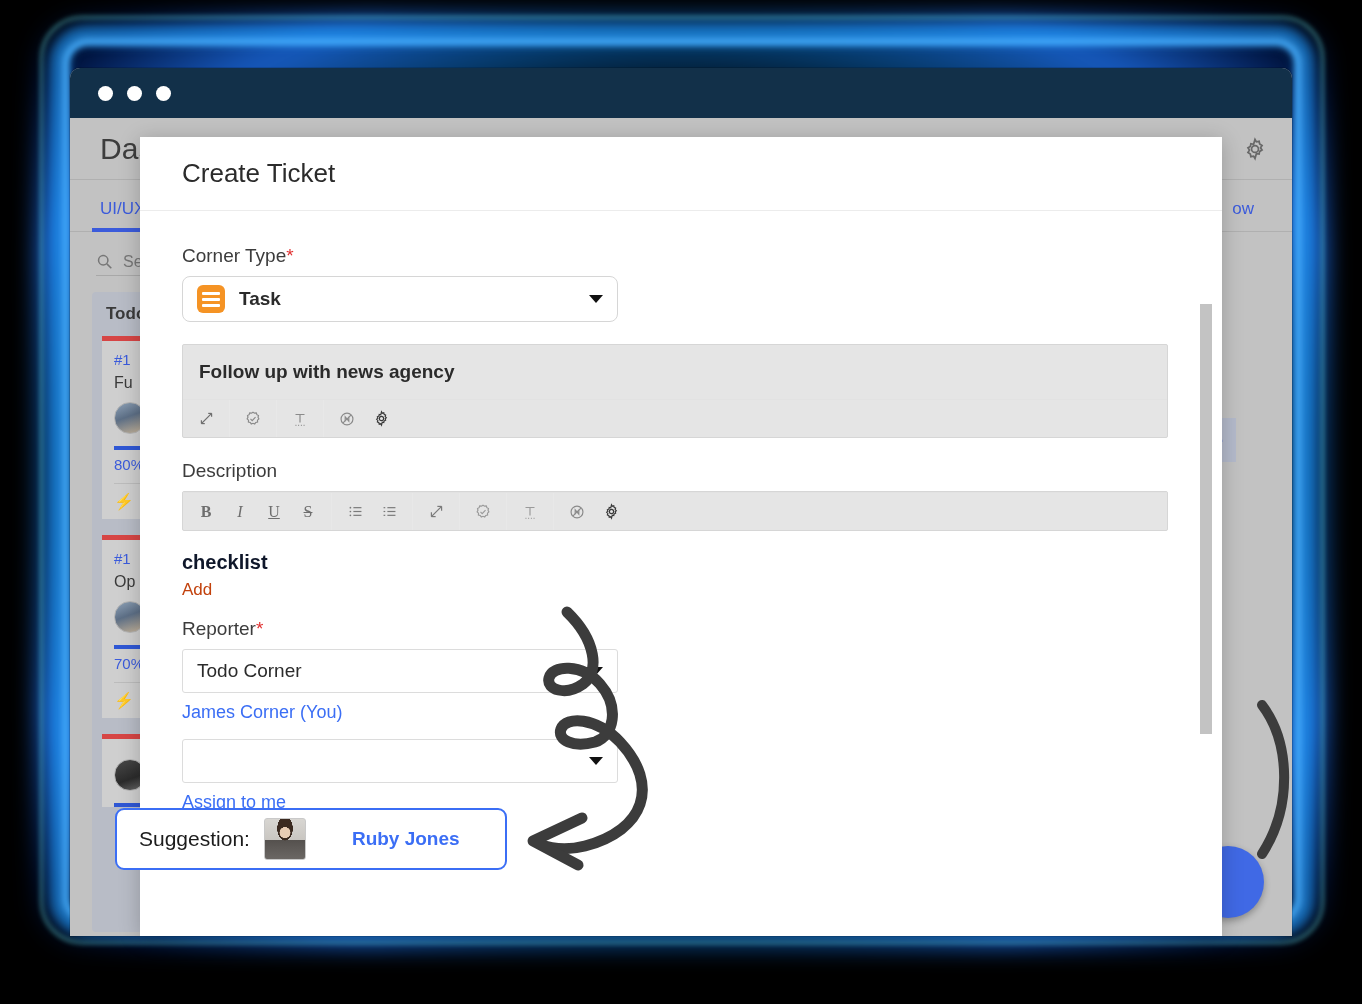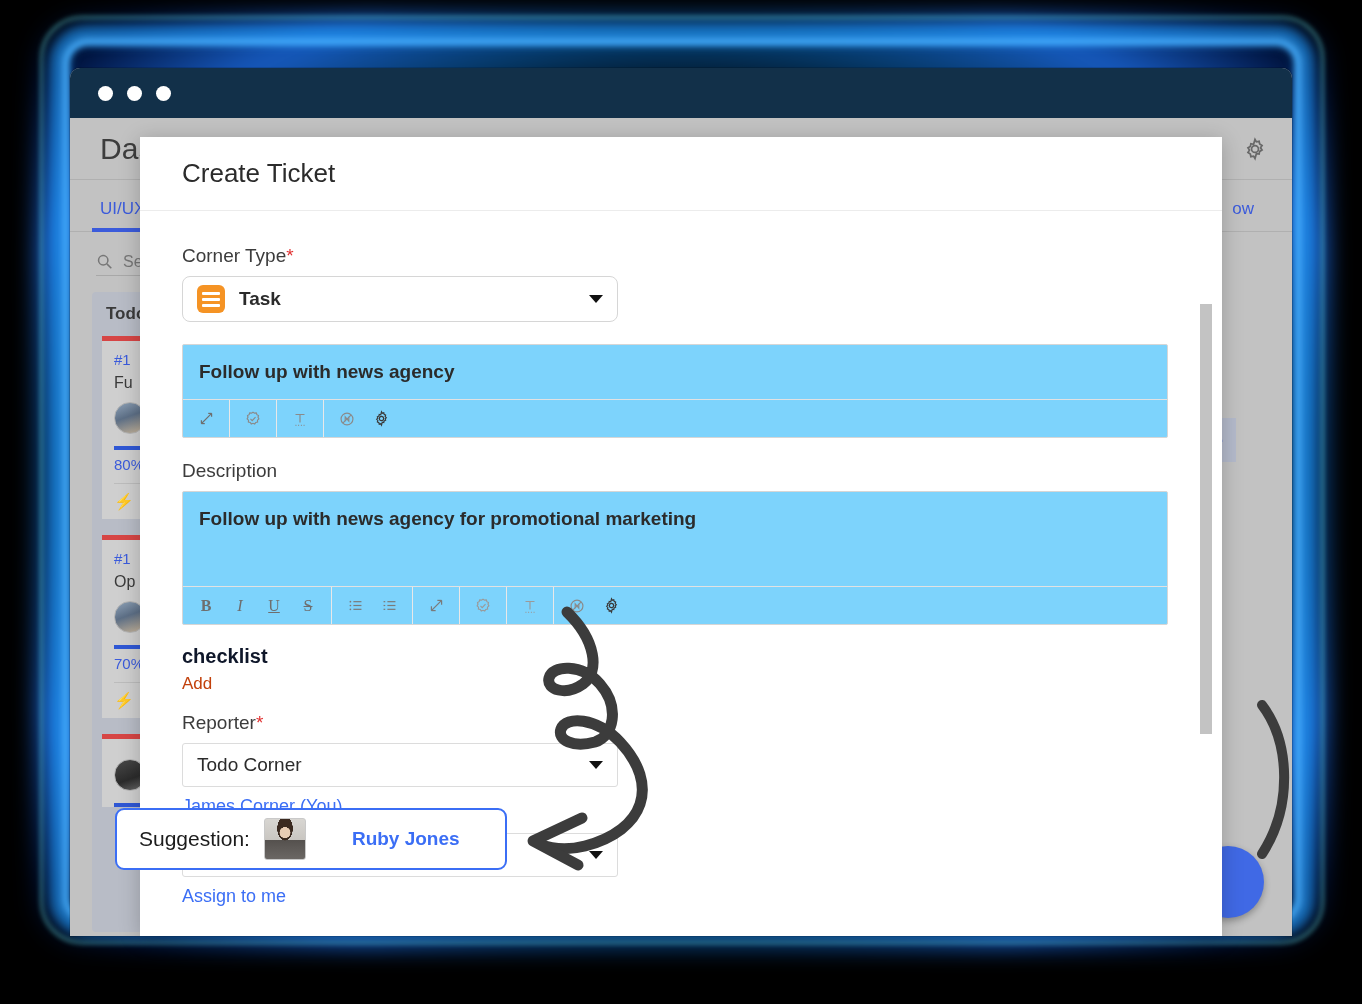--- a/index.html
+++ b/index.html
@@ -277,21 +277,21 @@
   .type-icon i:nth-child(1){ width:100%; }
   .type-icon i:nth-child(2){ width:100%; }
   .type-icon i:nth-child(3){ width:100%; }
 
   .gap { height: 22px; }
 
   .rte {
     border: 1px solid #d6d6d6;
     border-radius: 2px;
     width: 986px;
-    background: #7dd3fc;
+    background: #e5e5e5;
   }
   .rte-input {
     padding: 16px 16px;
     font-size: 19px;
     color: #2b2b2b;
     font-weight: 700;
   }
   .rte-input.tall { min-height: 94px; }
   .rte-toolbar {
     border-top: 1px solid #e2e2e2;
@@ -538,21 +538,20 @@
                 </svg>
               </span>
             </span>
           </div>
         </div>
 
         <div class="gap"></div>
 
         <div class="field-label">Description</div>
         <div class="rte">
-          <div class="rte-input tall">Follow up with news agency for promotional marketing</div>
           <div class="rte-toolbar">
             <span class="tgrp">
               <span class="tbtn" style="font-weight:700;font-family:'Liberation Serif',serif">B</span>
               <span class="tbtn" style="font-style:italic;font-family:'Liberation Serif',serif">I</span>
               <span class="tbtn" style="text-decoration:underline;font-family:'Liberation Serif',serif">U</span>
               <span class="tbtn" style="text-decoration:line-through;font-family:'Liberation Serif',serif">S</span>
             </span>
             <span class="tgrp">
               <span class="tbtn">
                 <svg width="17" height="17" viewBox="0 0 20 20" stroke="#7a7a7a" stroke-width="1.4" fill="none">

